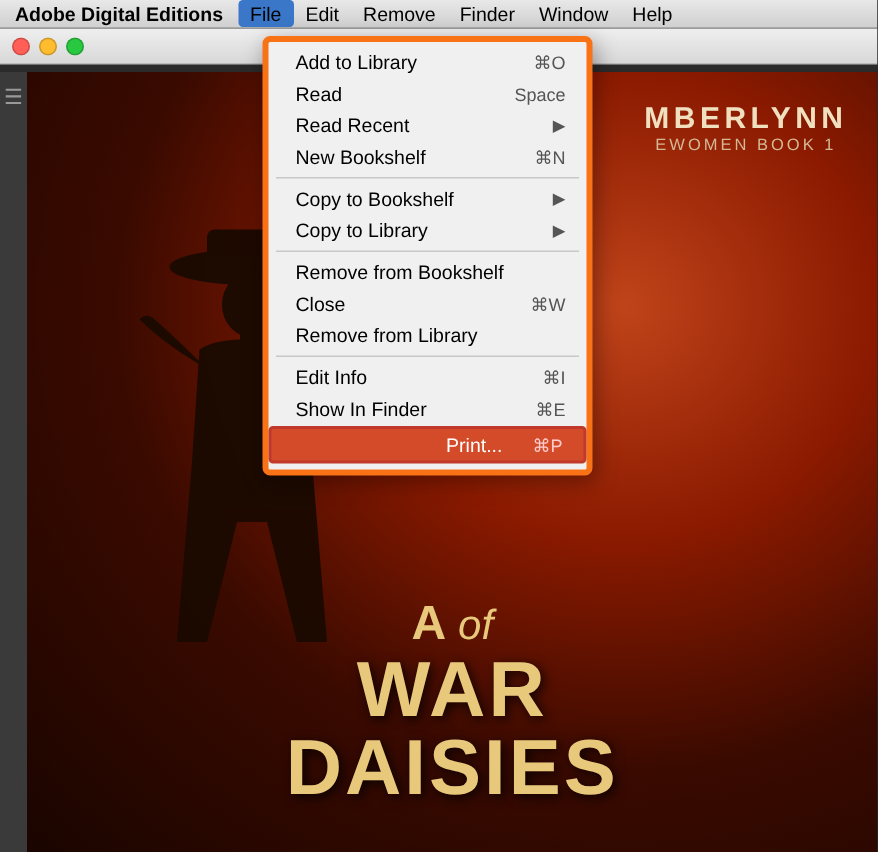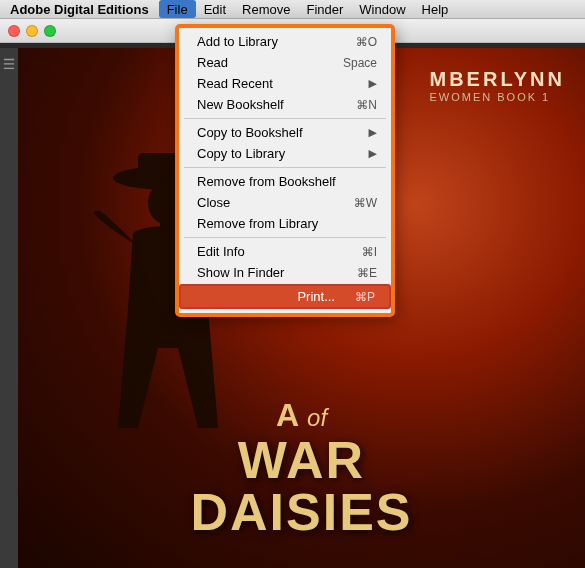--- a/index.html
+++ b/index.html
@@ -141,21 +141,21 @@
     .book-subtitle-of {
       font-size: 16px;
       color: #e8c87a;
       text-transform: lowercase;
       font-style: italic;
     }
     .book-author-top {
       position: absolute;
       top: 20px;
       right: 20px;
-      text-align: left;
+      text-align: center;
     }
     .book-author-name {
       font-size: 20px;
       font-weight: bold;
       color: #f0e0c0;
       text-transform: uppercase;
       letter-spacing: 3px;
     }
     .book-series {
       font-size: 11px;
@@ -278,21 +278,21 @@
         <path d="M50 160 Q45 220 40 280 L60 280 L80 200 L100 200 L120 280 L140 280 Q135 220 130 160 Z"></path>
 
         <rect x="148" y="145" width="20" height="8" rx="2"></rect>
         <rect x="155" y="140" width="6" height="8"></rect>
       </g>
     </svg>
 
     <div class="book-title-area">
       <div style="display:flex; align-items:baseline; justify-content:center; gap:8px;">
         <span class="book-subtitle-a" style="font-size:32px;">A</span>
-        <span class="book-subtitle-of" style="font-size:24px;">of</span>
+        <span class="book-subtitle-of" style="font-size:28px;">of</span>
       </div>
       <div class="book-main-title">WAR</div>
       <div class="book-main-title">DAISIES</div>
     </div>
   </div>
 </div>
 
 <div class="dropdown-menu">
 
   <div class="menu-item">

